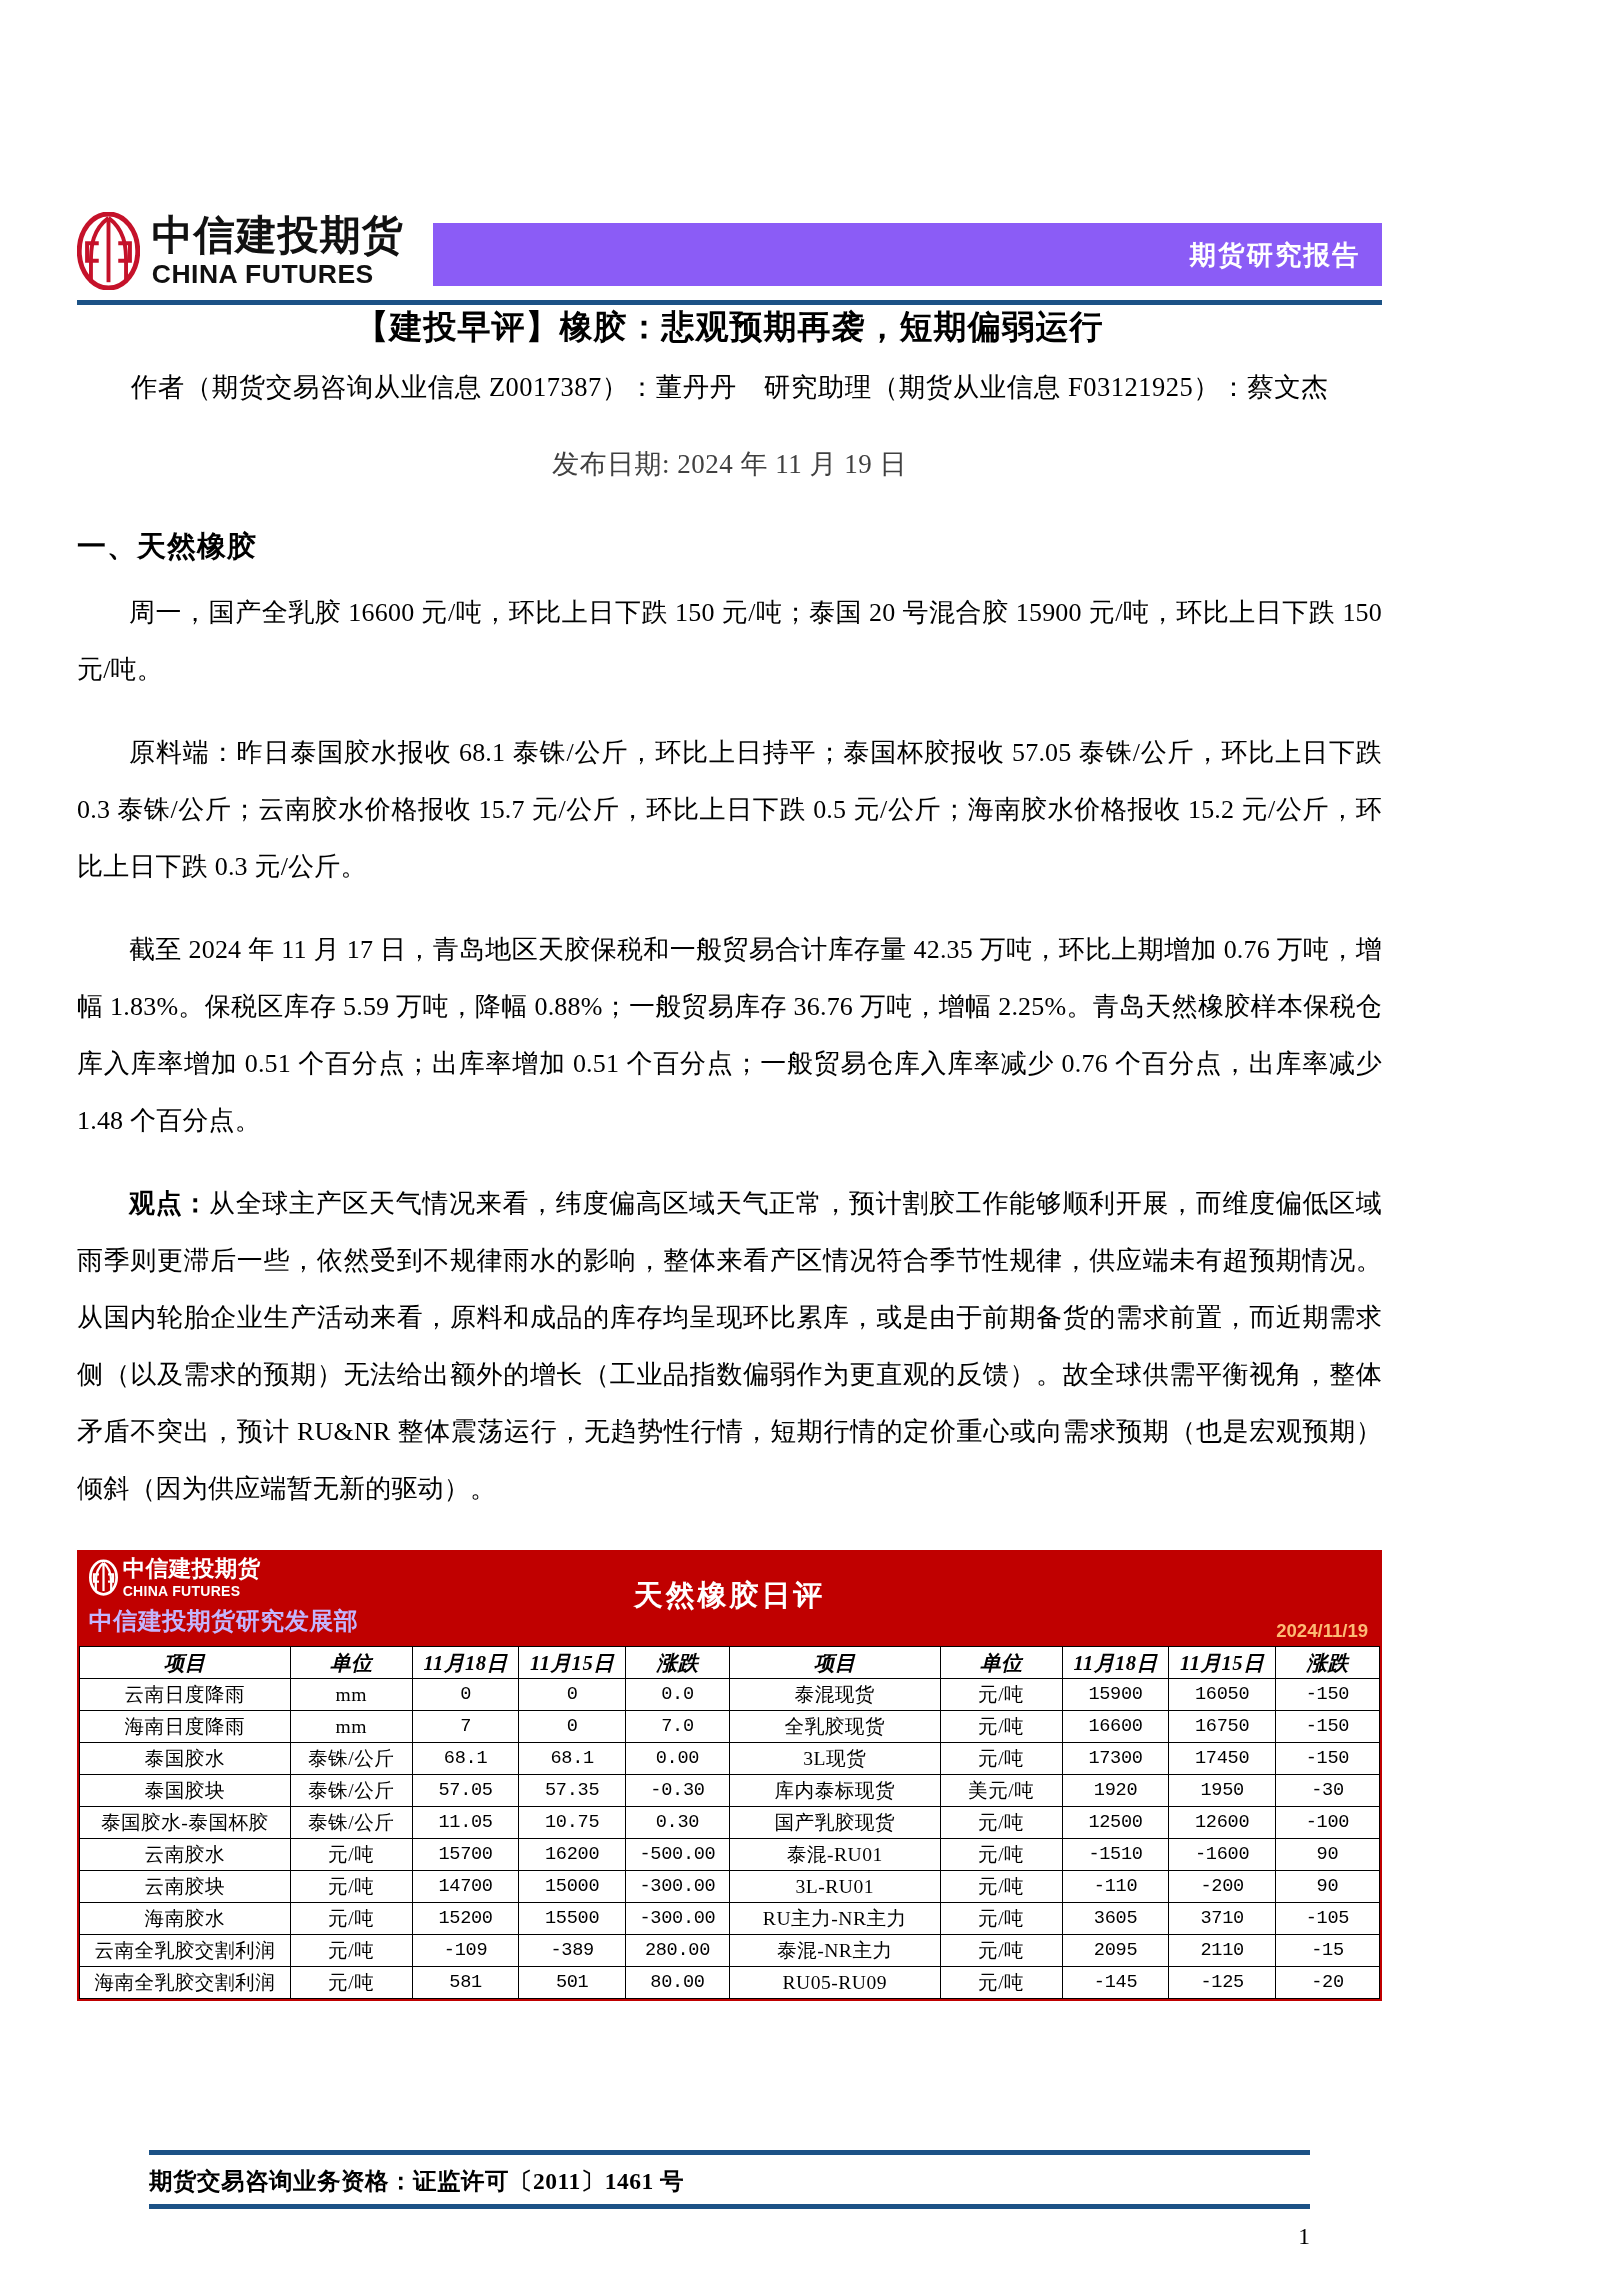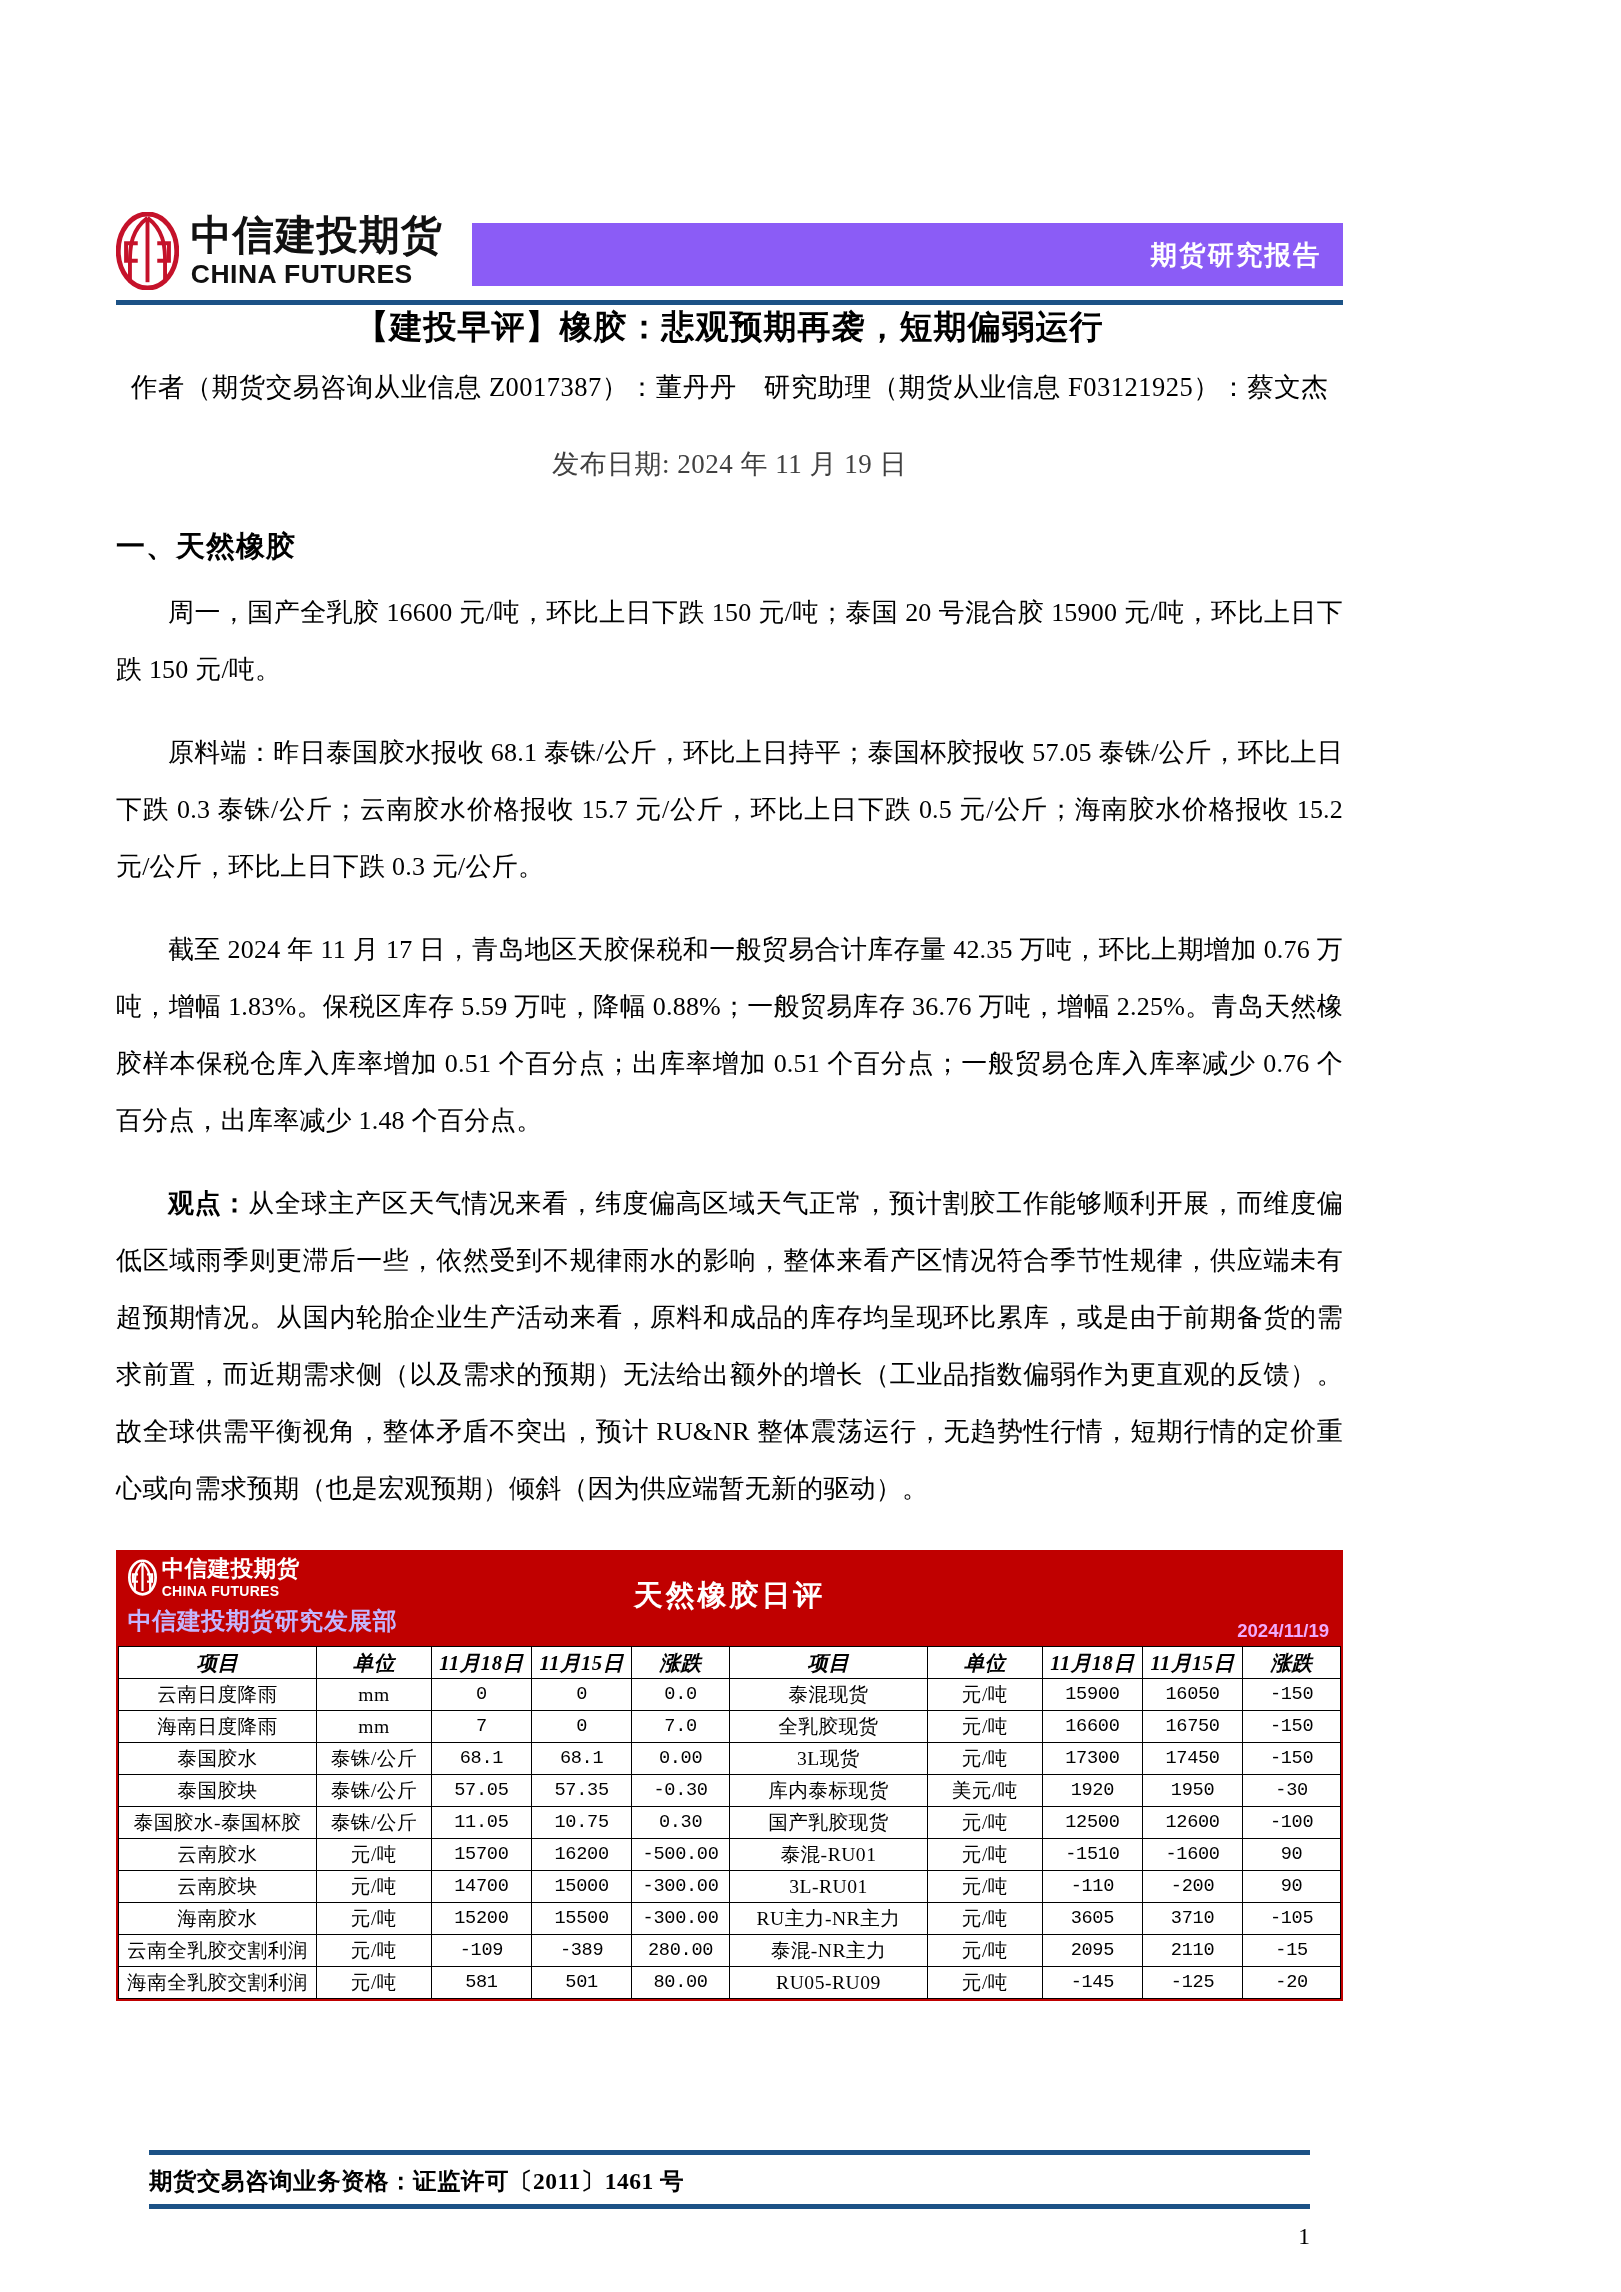--- a/index.html
+++ b/index.html
@@ -14,21 +14,21 @@
     color: #000000;
     position: relative;
     overflow: hidden;
   }
   .page {
     position: absolute;
     left: 0; top: 0;
     width: 1459px;
     height: 2293px;
     box-sizing: border-box;
-    padding: 0 116px;
+    padding: 0 77px;
   }
 
   
   .masthead {
     position: relative;
     height: 118px;
     margin-top: 178px;
     display: flex;
     align-items: flex-end;
   }
@@ -195,21 +195,21 @@
     bottom: 9px;
     color: #c4b5fd;
     font-size: 24px;
     font-weight: bold;
     letter-spacing: 0.5px;
   }
   .tbl-date {
     position: absolute;
     right: 11.8px;
     bottom: 3.9px;
-    color: #f0abfc;
+    color: #fdba74;
     font-family: "Liberation Sans", sans-serif;
     font-size: 18.6px;
     font-weight: bold;
   }
 
   table.data {
     width: 100%;
     border-collapse: collapse;
     table-layout: fixed;
     background: #ffffff;

